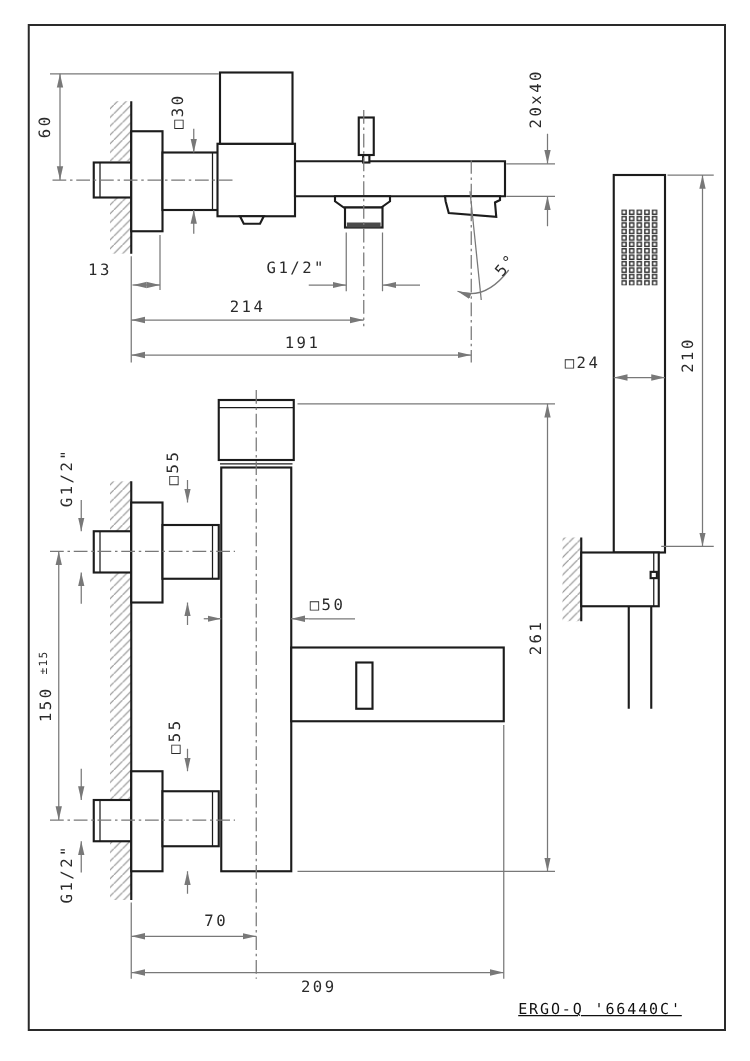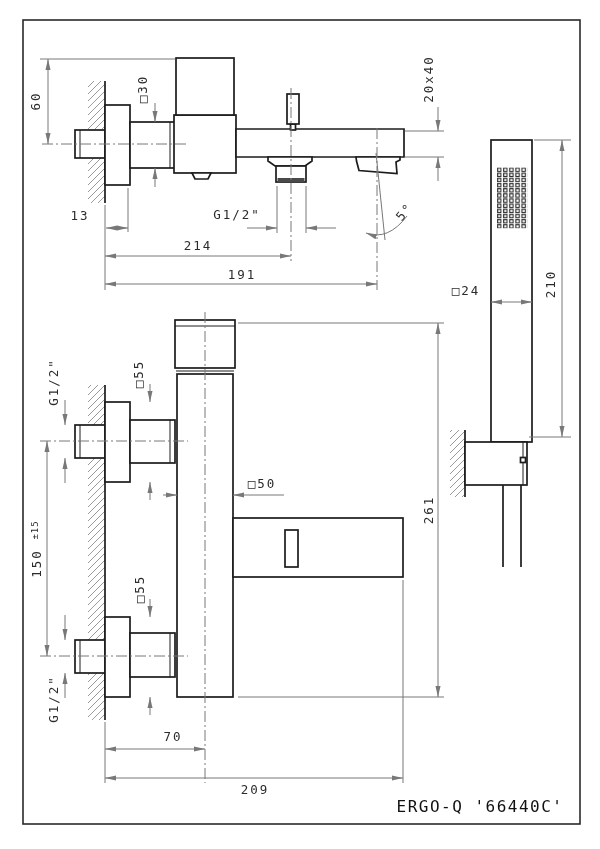--- a/index.html
+++ b/index.html
@@ -22,22 +22,22 @@
   .centerline{stroke:var(--dim);stroke-width:1;fill:none;stroke-dasharray:11 3 2 3;}
   .frame{stroke:#2a2a2a;stroke-width:1.6;fill:none;}
   .dim-label{
     position:absolute;font-size:12.5px;letter-spacing:2px;color:var(--text);
     white-space:nowrap;transform:translate(-50%,-50%);line-height:1;
   }
   .rot90{transform:translate(-50%,-50%) rotate(-90deg);}
   .rot50{transform:translate(-50%,-50%) rotate(-50deg);}
   .tol{font-size:9px;letter-spacing:1px;position:relative;top:-3px;}
   .title-label{
-    position:absolute;font-size:16px;letter-spacing:1.5px;color:#111;
-    white-space:nowrap;transform:translate(-50%,-50%);line-height:1;
+    position:absolute;font-size:12px;letter-spacing:1.5px;color:#111;
+    white-space:nowrap;transform:translate(-50%,-50%);line-height:1;text-decoration:underline;
   }
 </style>
 </head>
 <body>
 
 <div id="stage">
 
 <svg width="600" height="849" viewBox="0 0 600 849">
   <defs>
     <marker id="arr" viewBox="0 0 10 6" refX="10" refY="3" markerWidth="11" markerHeight="6.6" orient="auto-start-reverse" markerUnits="userSpaceOnUse">

